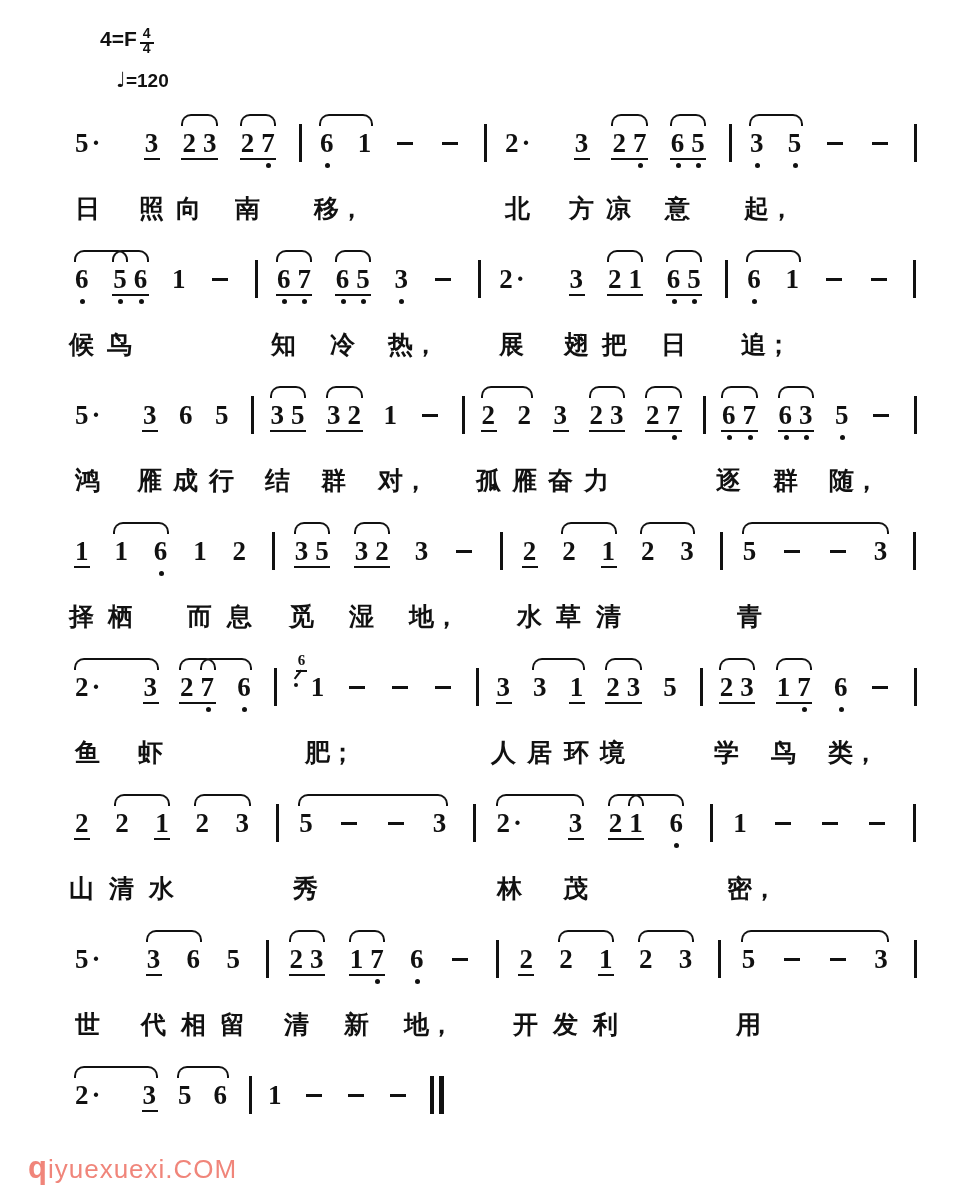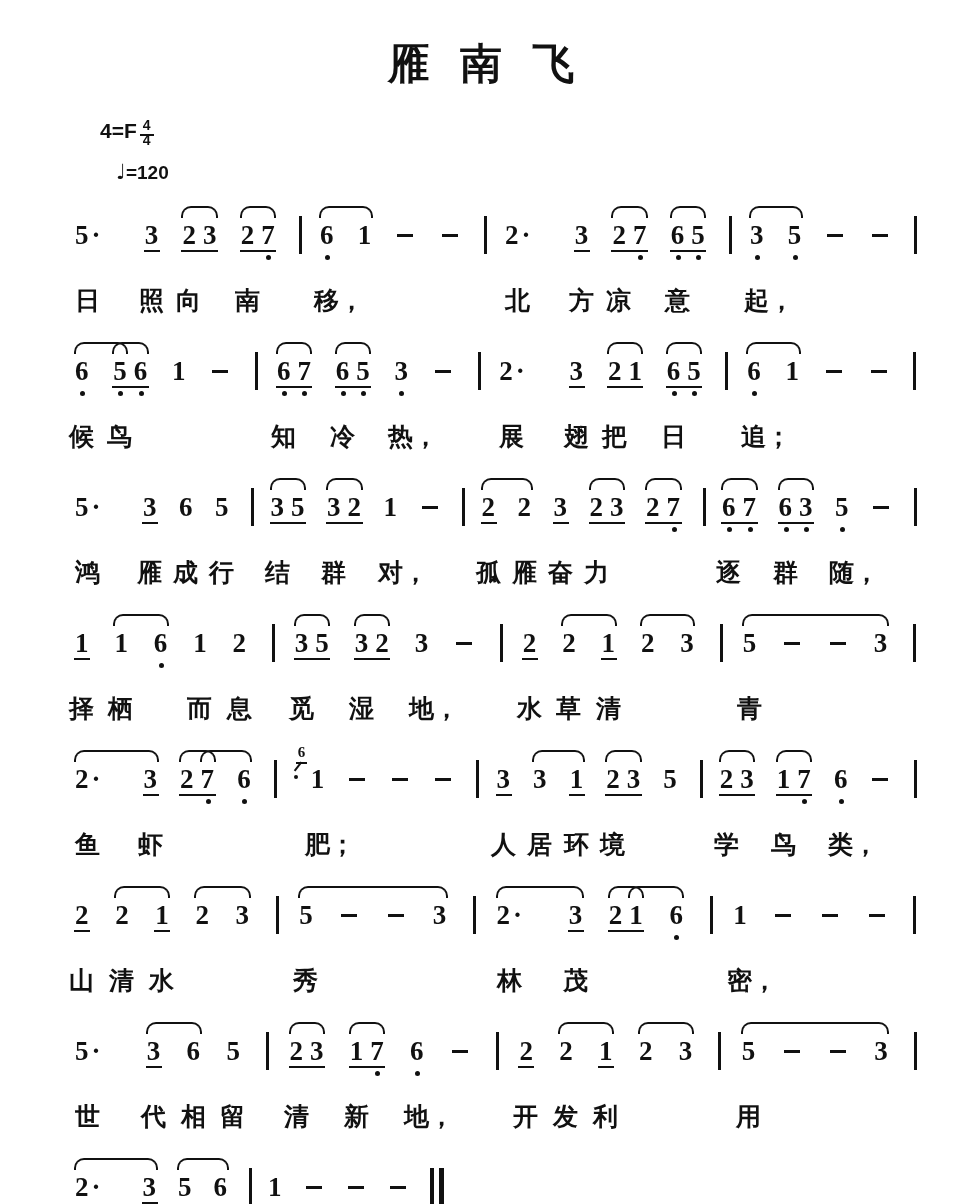--- a/index.html
+++ b/index.html
@@ -44,21 +44,20 @@
        border-radius:10px 10px 0 0;box-sizing:border-box;}
   .lyr{position:absolute;top:64px;font-size:25px;font-weight:bold;color:#111;white-space:nowrap;}
   .watermark{position:absolute;left:28px;top:1150px;font-family:"Liberation Sans",sans-serif;
              font-size:26px;letter-spacing:1px;}
   .watermark .lead{font-weight:bold;font-size:31px;}
 </style>
 </head>
 <body>
 
 <div class="page">
-  <div class="title">雁 南 飞</div>
 
   <div class="subhead">
     <div class="keysig">
       <span>4=F</span><span class="frac"><span class="top">4</span><span class="bot" style="display:block">4</span></span>
     </div>
     <div class="tempo">
       <span class="glyph">♩</span><span>=120</span>
     </div>
   </div>
 
@@ -155,13 +154,16 @@
         <span class="lyr" style="left: 438px;">开</span>
         <span class="lyr" style="left: 478px;">发</span>
         <span class="lyr" style="left: 518px;">利</span>
         <span class="lyr" style="left: 661px;">用</span>
       </div>
       <div class="line">
         <div class="notes-row"><span class="tok note" style="margin-right: 42px;"><span class="digit">2</span><span class="aug">·</span></span><span class="tok note" style="margin-right: 22px;"><span class="digit">3</span></span><span class="tok note" style="margin-right: 22px;"><span class="digit">5</span></span><span class="tok note" style="margin-right: 22px;"><span class="digit">6</span></span><span class="tok barv" style="margin-right: 16px;"></span><span class="tok note" style="margin-right: 22px;"><span class="digit">1</span></span><span class="tok dash" style="margin-right: 22px;"></span><span class="tok dash" style="margin-right: 22px;"></span><span class="tok dash" style="margin-right: 22px;"></span><span class="tok endbar" style="margin-right: 22px;"></span><div class="beam" style="left: 67px; width: 16px;"></div><div class="arc" style="left: -1px; width: 84px;"></div><div class="arc" style="left: 102px; width: 52px;"></div></div>
       </div>
     </div>
 
+  <div class="watermark" style="color: rgb(240, 133, 122);">
+    <span class="lead">q</span><span>iyuexuexi</span><span>.COM</span>
+  </div>
 </div>
 
 </body></html>

